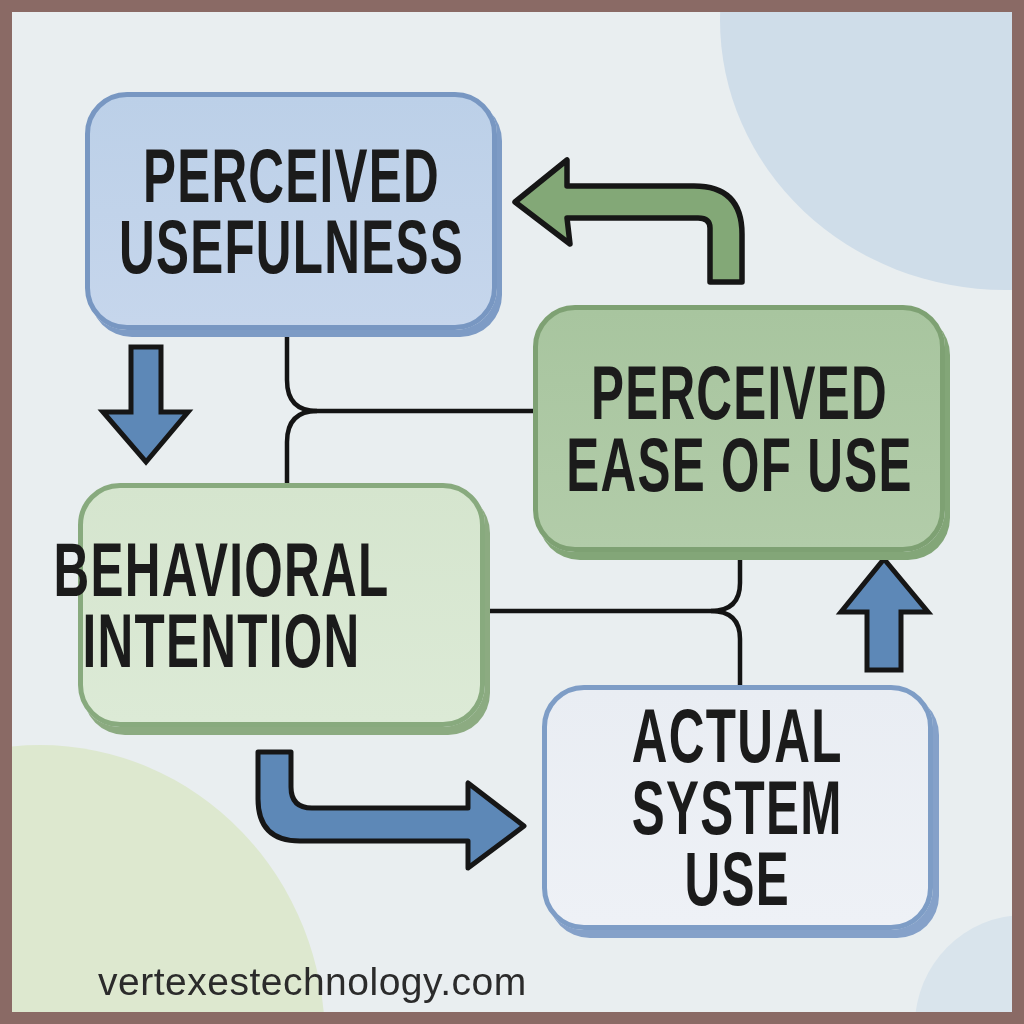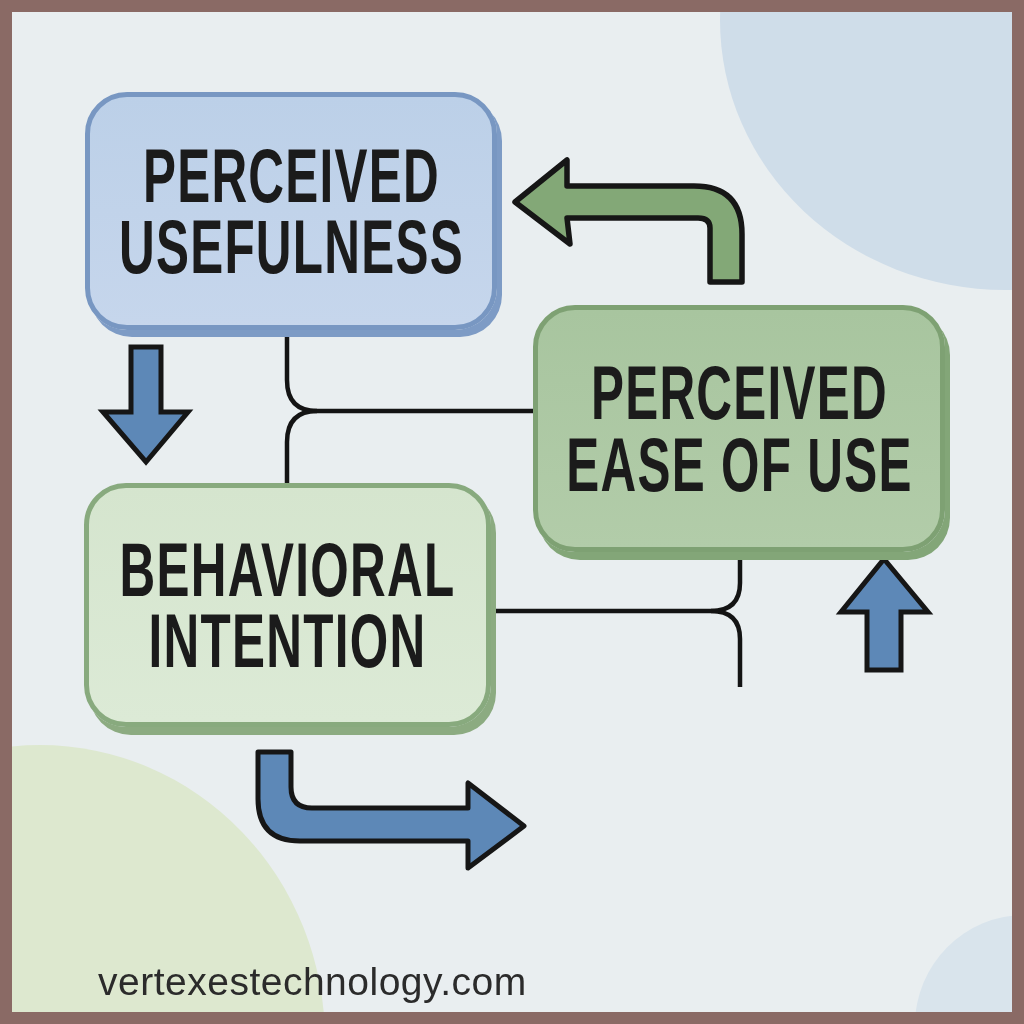--- a/index.html
+++ b/index.html
@@ -42,24 +42,25 @@
     border:5px solid #7897c2;
     box-shadow:5px 7px 0 #7d9bc5;
   }
   #box-perceived-ease-of-use {
     left:533px; top:305px; width:402px; height:237px;
     background:linear-gradient(180deg,#a8c59f,#b2cca9);
     border:5px solid #7ea173;
     box-shadow:5px 8px 0 #83a678;
   }
   #box-behavioral-intention {
-    left:84px; top:483px; width:397px; height:234px;
+    left:78px; top:483px; width:397px; height:234px;
     background:linear-gradient(180deg,#d5e5ce,#dcead6);
     border:5px solid #88aa7e;
     box-shadow:5px 8px 0 #8cab81;
+    align-items:flex-end;
   }
   #box-actual-system-use {
     left:542px; top:685px; width:381px; height:235px;
     background:linear-gradient(180deg,#e9edf3,#eef1f6);
     border:5px solid #7e9dc6;
     box-shadow:6px 8px 0 #85a1c9;
   }
 
   
   #watermark {
@@ -116,17 +117,24 @@
     </div>
   </div>
 
   <div class="box" id="box-behavioral-intention">
     <div class="box-label">
       <div>BEHAVIORAL</div>
       <div>INTENTION</div>
     </div>
   </div>
 
+  <div class="box" id="box-actual-system-use">
+    <div class="box-label">
+      <div>ACTUAL</div>
+      <div>SYSTEM</div>
+      <div>USE</div>
+    </div>
+  </div>
 
   <div id="watermark">vertexestechnology.com</div>
 
   <div id="frame"></div>
 </div>
 
 </body></html>

